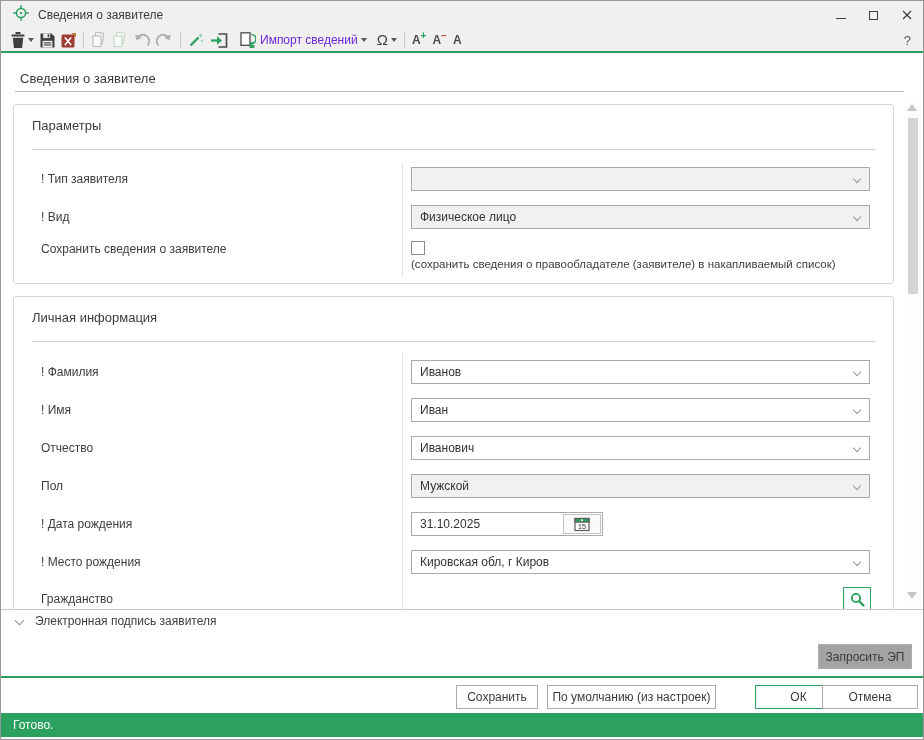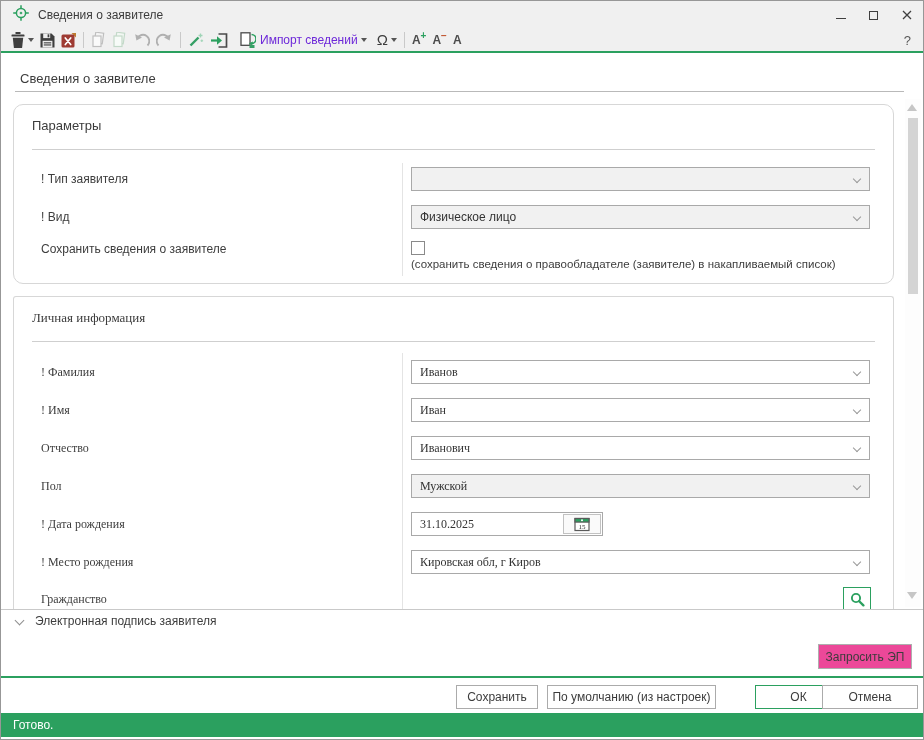--- a/index.html
+++ b/index.html
@@ -31,24 +31,24 @@
   .fb-mark.plus{color:#2ba05f;}
   .fb-mark.minus{color:#c0532e;}
   .help{font-size:13px;color:#595959;margin-right:12px;}
   .accent-line{position:absolute;top:50px;left:0;right:0;height:2px;background:#2ba05f;}
 
   
   .page-heading{position:absolute;top:70px;left:19px;font-size:13px;color:#3c3c3c;}
   .heading-rule{position:absolute;top:90px;left:14px;width:889px;height:1px;background:#b9b9b9;}
 
   
-  .panel{position:absolute;left:12px;width:881px;border:1px solid #d7d7d7;border-radius:10px;
+  .panel{position:absolute;left:12px;width:881px;border:1px solid #d7d7d7;border-radius:3px;
     background:#fff;box-sizing:border-box;}
   .panel.params{top:103px;height:180px;}
-  .panel.personal{top:295px;height:313px;border-bottom:none;border-radius:3px 3px 0 0;overflow:hidden;font-family:Liberation Serif, serif;}
+  .panel.personal{top:295px;height:313px;border-bottom:none;border-radius:3px 3px 0 0;overflow:hidden;}
   .panel-title{position:absolute;left:18px;top:13px;font-size:13px;color:#3c3c3c;}
   .panel-rule{position:absolute;left:18px;right:18px;top:44px;height:1px;background:#cfcfcf;}
   .col-divider{position:absolute;left:388px;width:1px;background:#e4e4e4;}
   .params .col-divider{top:58px;height:113px;}
   .personal .col-divider{top:56px;height:257px;}
 
   .flabel{position:absolute;left:27px;height:24px;line-height:24px;font-size:12px;color:#3d3d3d;white-space:nowrap;}
   .combo{position:absolute;left:397px;width:459px;height:24px;border:1px solid #a9a9a9;background:#fff;
     box-sizing:border-box;font-size:12px;color:#333;line-height:22px;padding:0 24px 0 8px;
     white-space:nowrap;overflow:hidden;}
@@ -76,21 +76,21 @@
   .sb-down{position:absolute;bottom:8px;left:2px;width:0;height:0;
     border-left:5.5px solid transparent;border-right:5.5px solid transparent;border-top:7px solid #c6c6c6;}
   .sb-thumb{position:absolute;top:19px;left:3px;width:10px;height:176px;background:#d4d4d4;}
 
   
   .section-rule{position:absolute;top:608px;left:0;right:0;height:1px;background:#c9c9c9;}
   .sig-header{position:absolute;top:609px;left:0;right:0;height:26px;}
   .sig-chev{position:absolute;left:15px;top:7px;width:7px;height:7px;box-sizing:border-box;
     border-right:1.4px solid #8f8f8f;border-bottom:1.4px solid #8f8f8f;transform:rotate(45deg);}
   .sig-title{position:absolute;left:34px;top:4px;font-size:12px;color:#3d3d3d;}
-  .request-btn{position:absolute;left:817px;top:643px;width:94px;height:25px;background:#ec4899;
+  .request-btn{position:absolute;left:817px;top:643px;width:94px;height:25px;background:#a3a3a3;
     border:1px solid #aeaeae;box-sizing:border-box;font-size:12px;color:#3c3c3c;
     display:flex;align-items:center;justify-content:center;}
   .green-rule{position:absolute;top:675px;left:0;right:0;height:2px;background:#2ba05f;}
 
   .btn{position:absolute;top:684px;height:24px;background:#fff;border:1px solid #ababab;
     box-sizing:border-box;font-size:12px;color:#3c3c3c;display:flex;align-items:center;justify-content:center;}
   .btn.save{left:455px;width:82px;}
   .btn.defaults{left:546px;width:169px;}
   .btn.ok{left:725px;width:87px;border-color:#2ba05f;margin-left:29px;}
   .btn.cancel{left:821px;width:96px;}

